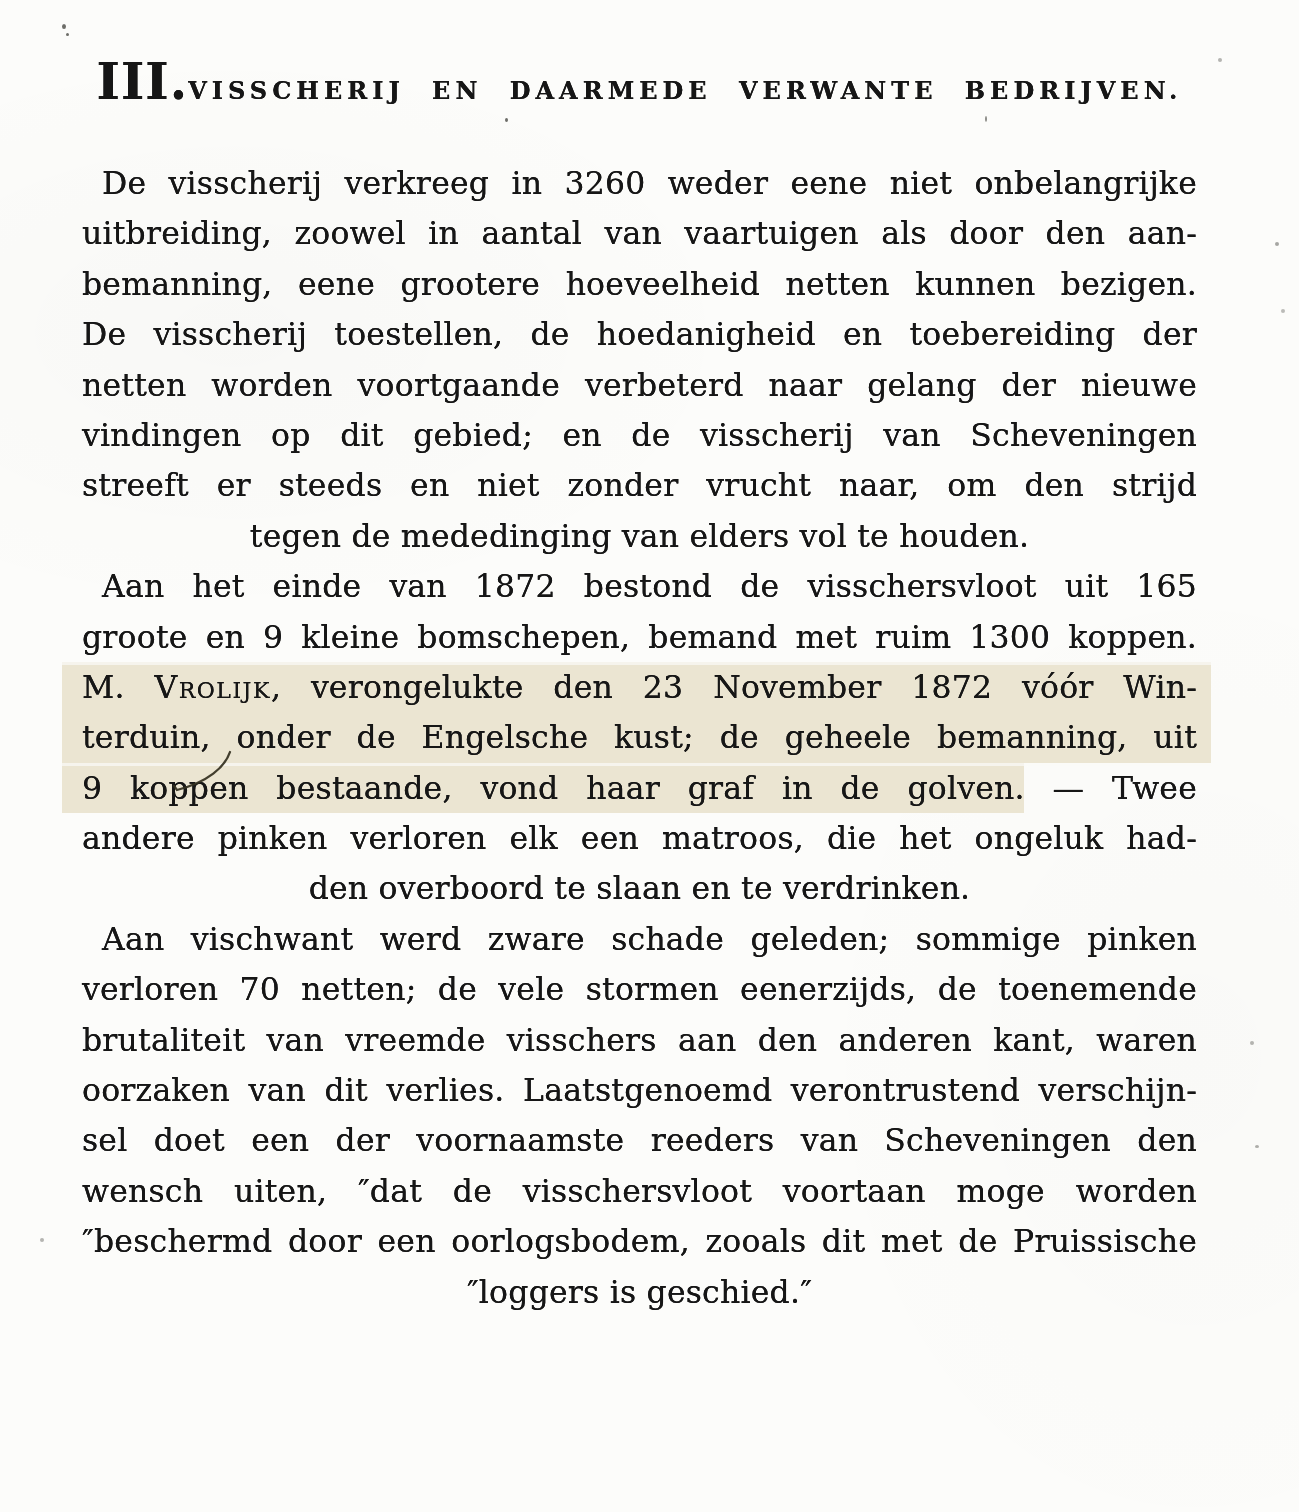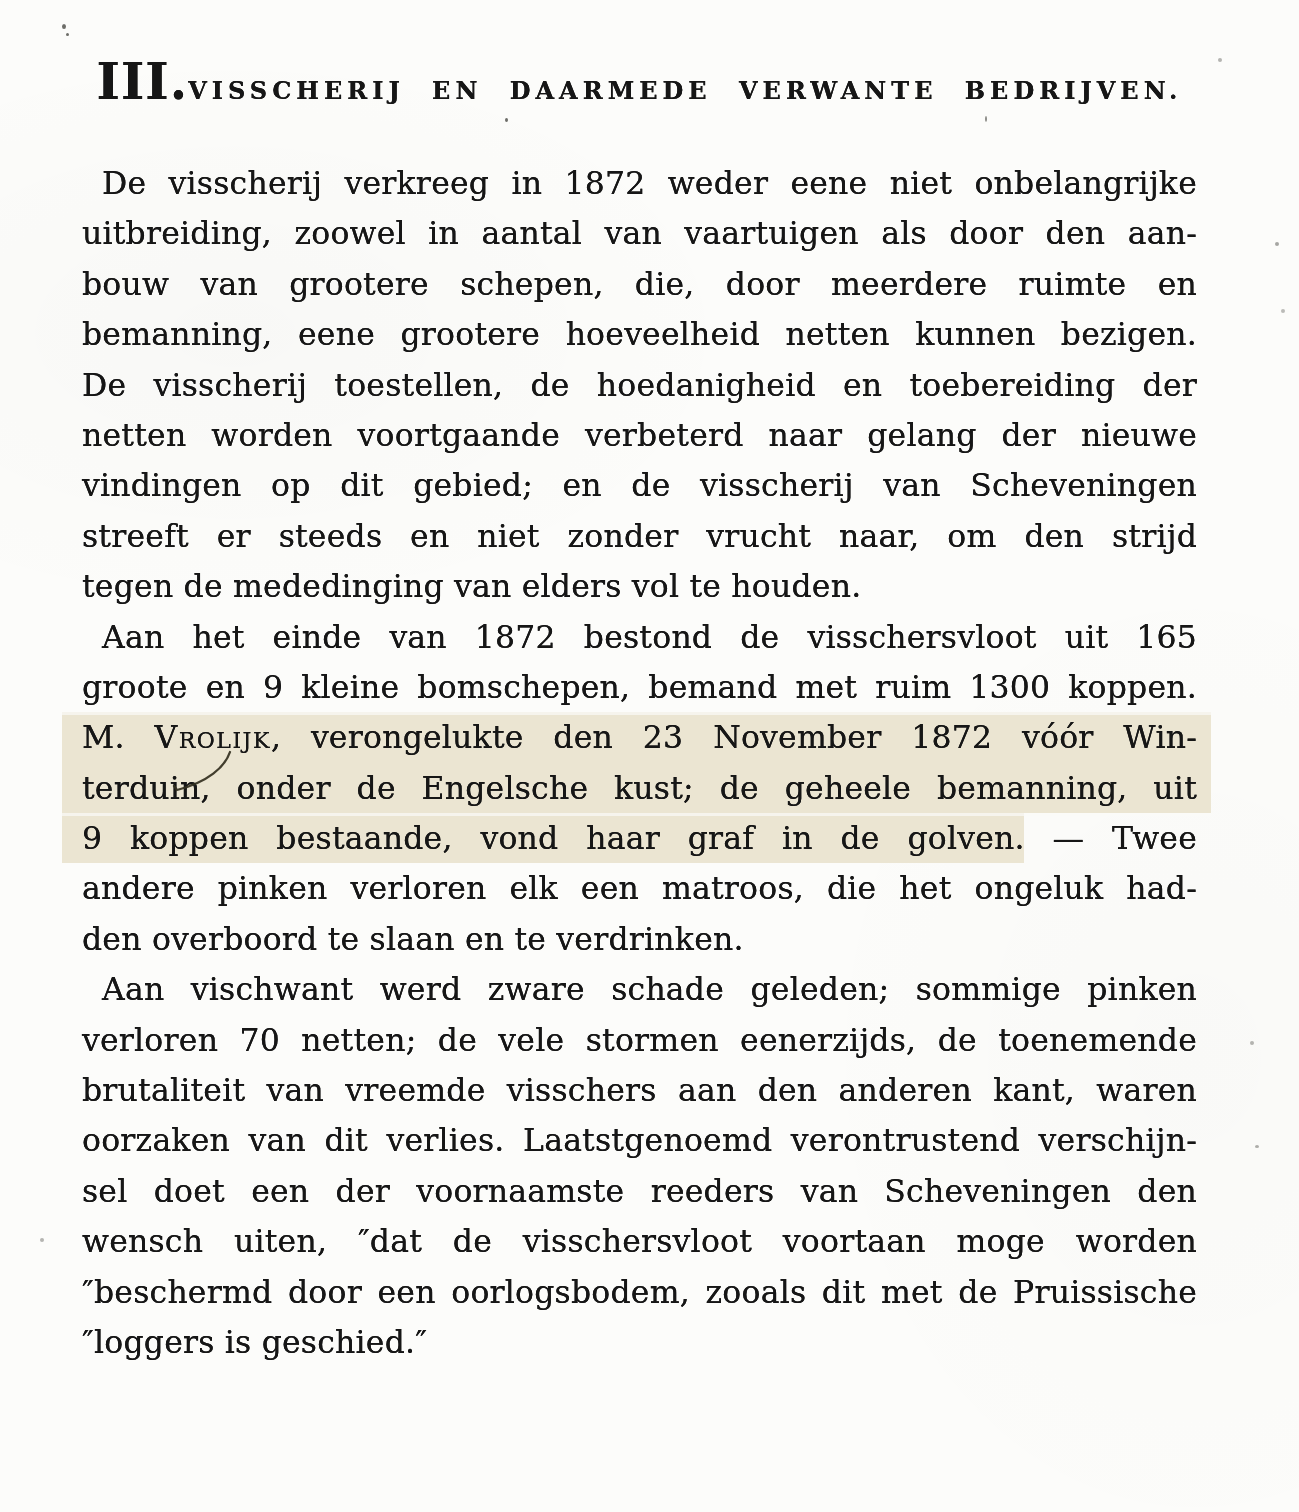--- a/index.html
+++ b/index.html
@@ -39,21 +39,21 @@
     letter-spacing:0.2px;
   }
   .line{
     height:50.4px;line-height:50.4px;
     overflow:hidden;
     text-align:justify;
     padding-left:20px;margin-left:-20px;
     padding-right:14px;margin-right:-14px;
   }
   .line::after{content:"";display:inline-block;width:100%;height:0;}
-  .line.nojust{text-align:left;}
+  .line.nojust{text-align:center;}
   .line.nojust::after{content:none;}
   .line.indent{text-indent:20px;}
   .it{}
   .sc{font-variant:small-caps;font-variant-caps:small-caps;letter-spacing:1.5px;}
   .hl{background:var(--hl,#ebe5d2);}
   .hlp{background:linear-gradient(90deg,var(--hl,#ebe5d2) 0 962px,transparent 962px);}
   .seam{box-shadow:inset 0 3px 0 rgba(251,251,248,0.7);}
   .pen{position:absolute;left:150px;top:738px;pointer-events:none;}
   .speck{position:absolute;border-radius:50%;background:#6d6d68;}
 </style>
@@ -61,23 +61,22 @@
 <body style="--paper: #fcfcfa; --ink: #161616; --hl: #ebe5d2;">
 
 <div class="page">
 
   <div class="header">
     <span class="numeral">III.</span>
     <span class="title">VISSCHERIJ EN DAARMEDE VERWANTE BEDRIJVEN.</span>
   </div>
 
   <div class="textcol">
-      <div class="line indent"><span>De visscherij verkreeg in 1872 weder eene niet onbelangrijke</span></div>
+      <div class="line indent"><span>De visscherij verkreeg in 3260 weder eene niet onbelangrijke</span></div>
       <div class="line"><span>uitbreiding, zoowel in aantal van vaartuigen als door den aan-</span></div>
-      <div class="line"><span>bouw van grootere schepen, die, door meerdere ruimte en</span></div>
       <div class="line"><span>bemanning, eene grootere hoeveelheid netten kunnen bezigen.</span></div>
       <div class="line"><span>De visscherij toestellen, de hoedanigheid en toebereiding der</span></div>
       <div class="line"><span>netten worden voortgaande verbeterd naar gelang der nieuwe</span></div>
       <div class="line"><span>vindingen op dit gebied; en de visscherij van </span><span class="it">Scheveningen</span></div>
       <div class="line"><span>streeft er steeds en niet zonder vrucht naar, om den strijd</span></div>
       <div class="line nojust"><span>tegen de mededinging van elders vol te houden.</span></div>
       <div class="line indent"><span>Aan het einde van 1872 bestond de visschersvloot uit 165</span></div>
       <div class="line"><span>groote en 9 kleine bomschepen, bemand met ruim 1300 koppen.</span></div>
       <div class="line hl seam"><span>M. </span><span class="sc">Vrolijk</span><span>, verongelukte den 23 November 1872 vóór </span><span class="it">Win-</span></div>
       <div class="line hl"><span class="it">terduin</span><span>, onder de </span><span class="it">Engelsche</span><span> kust; de geheele bemanning, uit</span></div>

